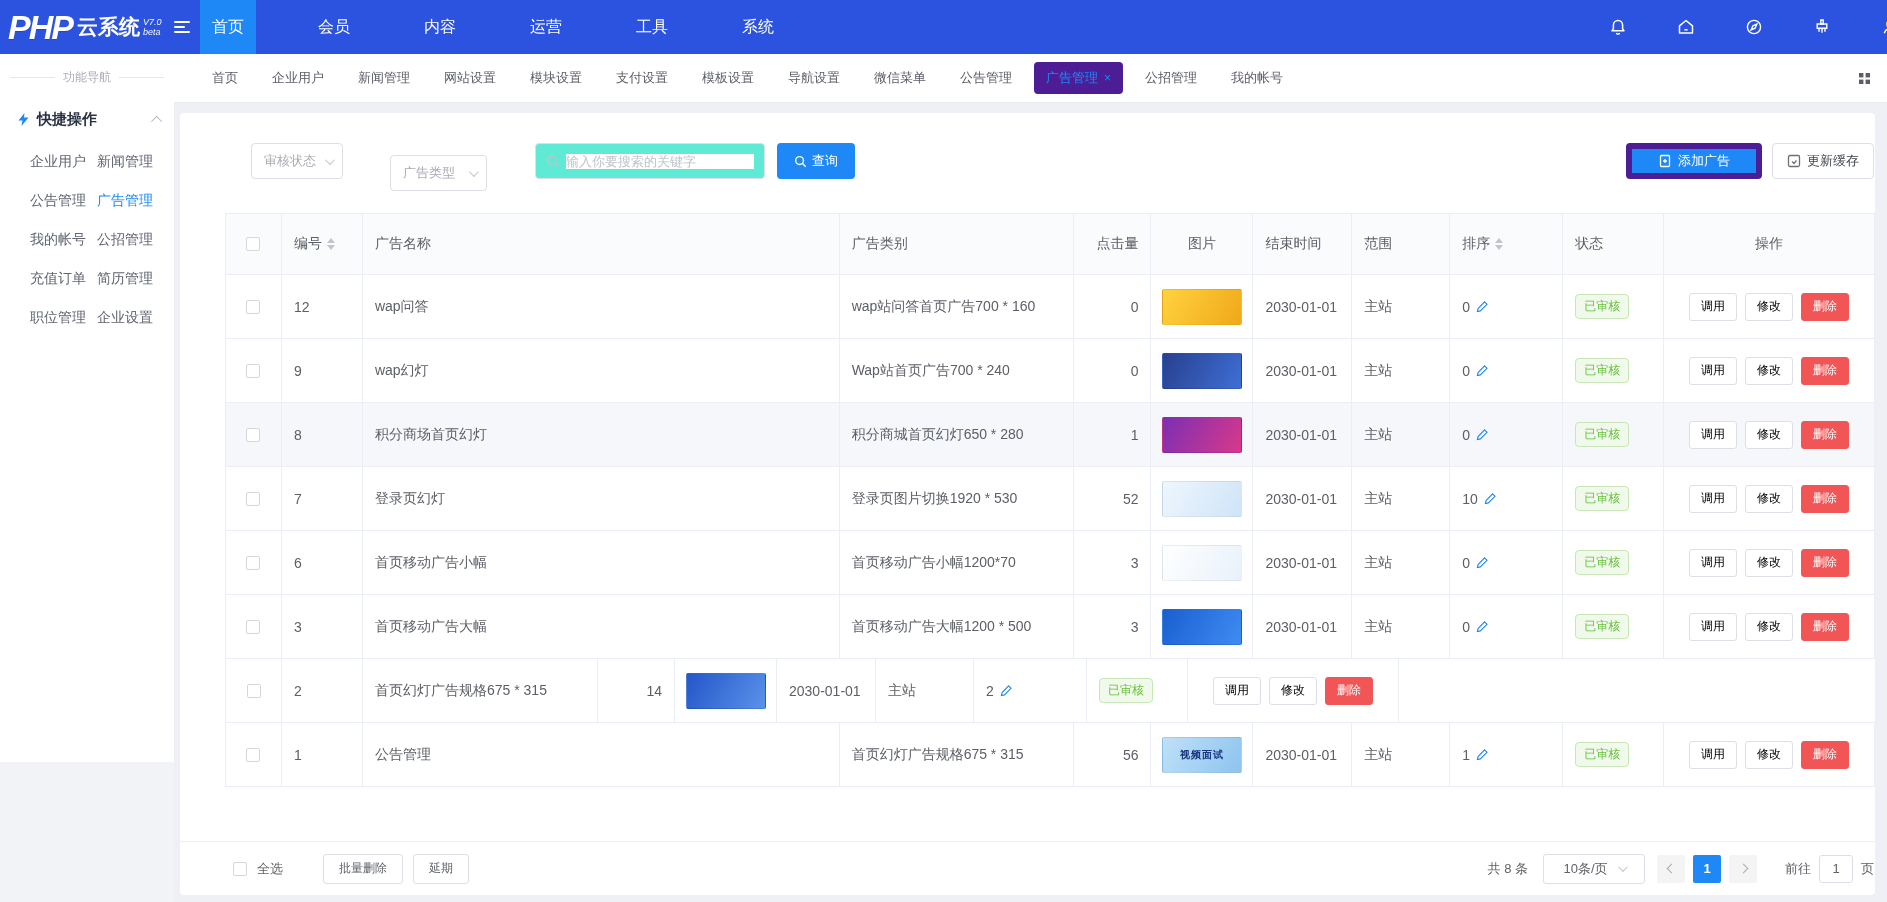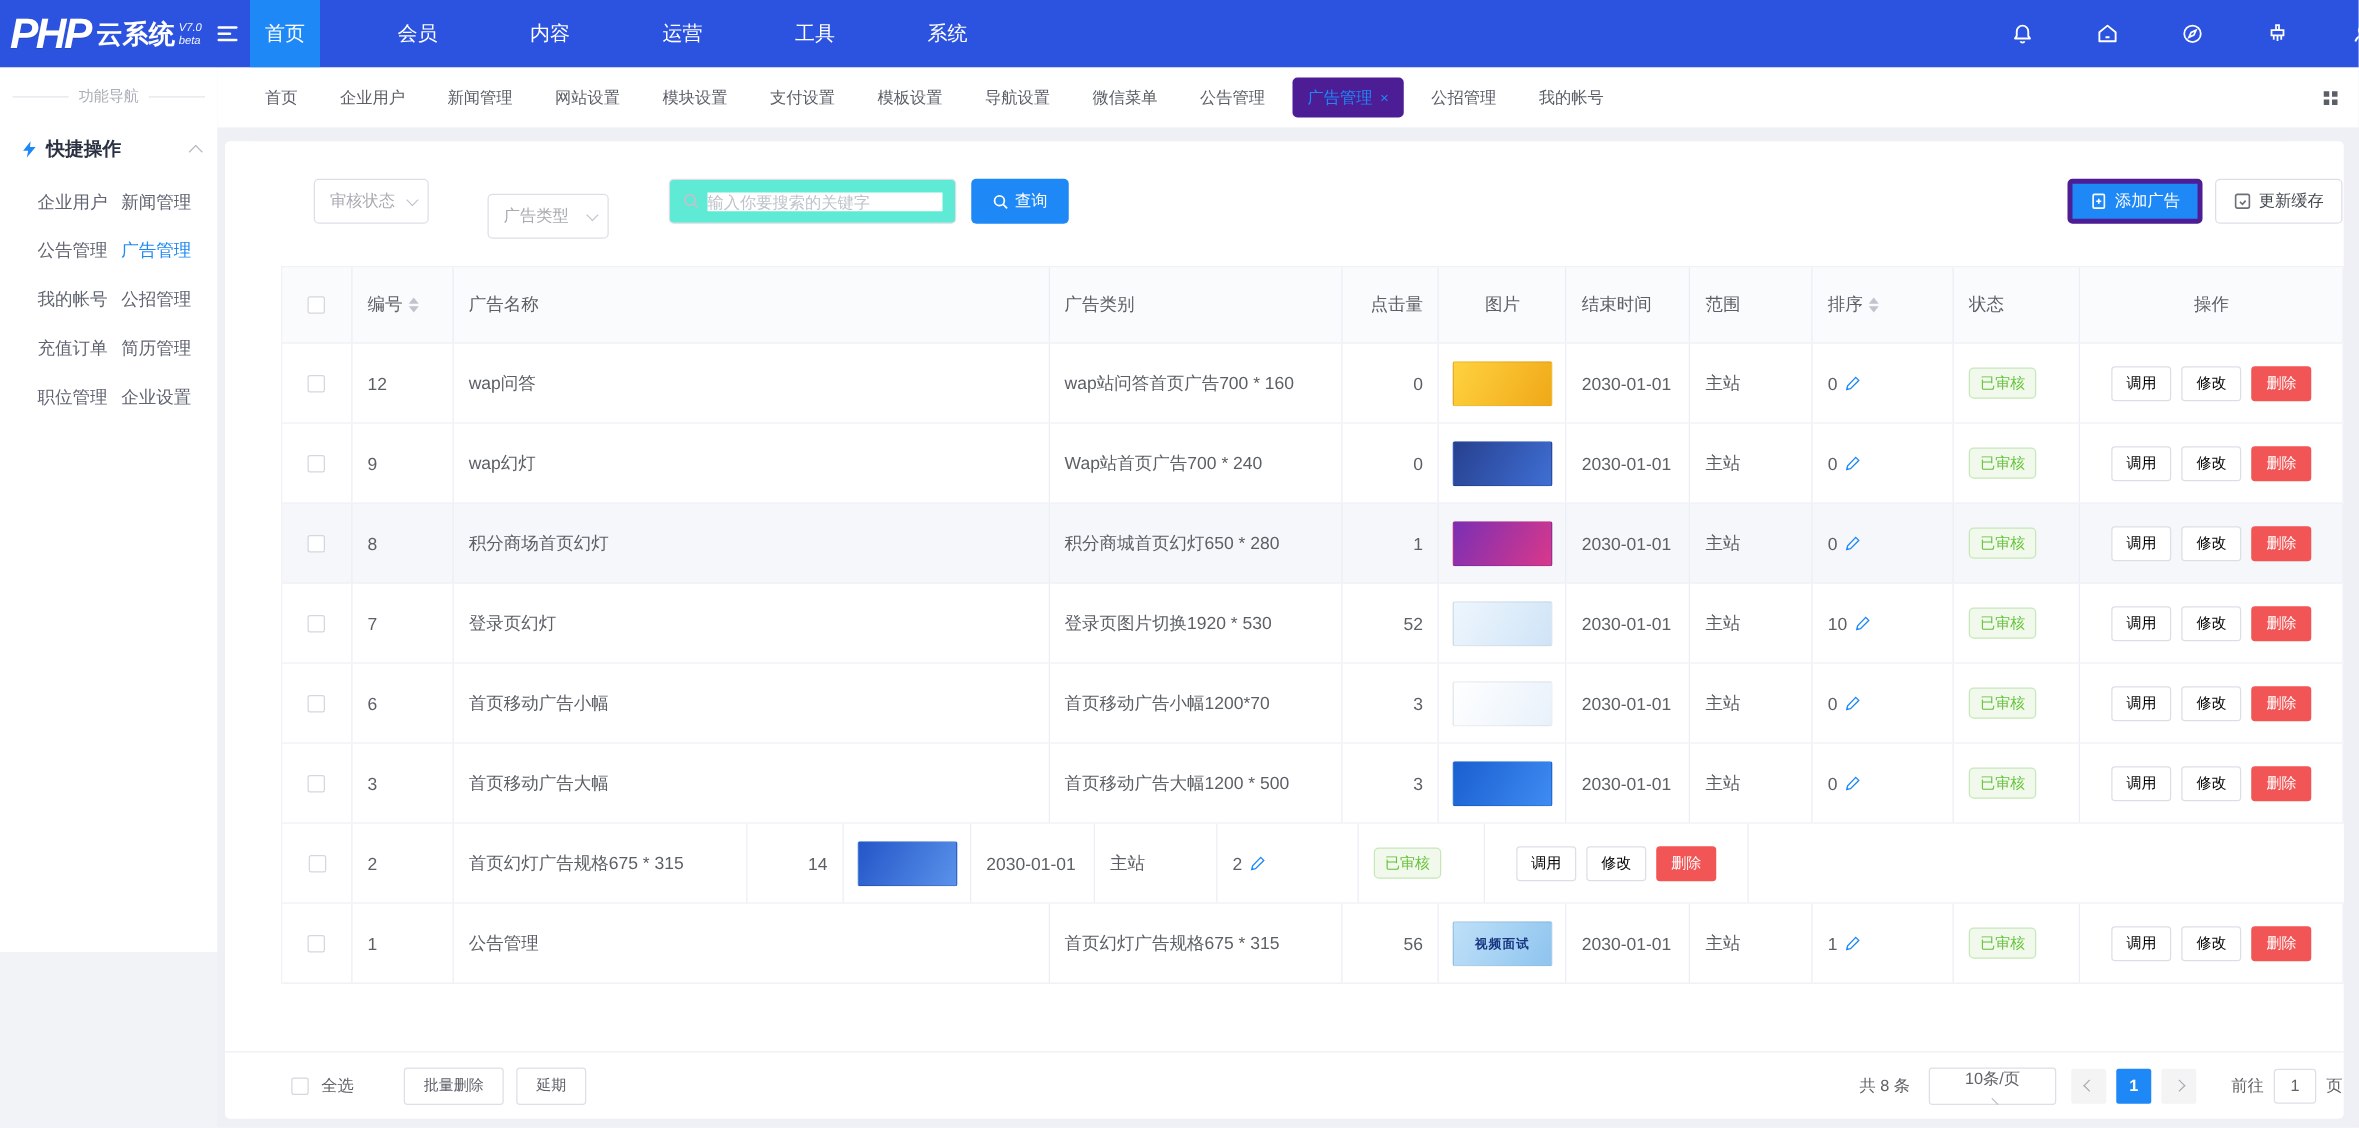--- a/index.html
+++ b/index.html
@@ -48,21 +48,21 @@
   .filter-row { display:flex; align-items:center; }
   .sel { height:36px; border:1px solid #dcdfe6; border-radius:4px; background:#fff; display:flex; align-items:center; padding:0 10px 0 12px; color:#a8abb2; font-size:13px; cursor:pointer; }
   .sel-cat { width:190px; margin-left:12px; } .sel-audit { width:92px; margin-left:26px; } .sel-type { width:97px; margin-left:47px;margin-top:24px; }
   .chev-d { width:7px; height:7px; border-right:1.5px solid #c0c4cc; border-bottom:1.5px solid #c0c4cc; transform:rotate(45deg) translateY(-2px); margin-left:auto; }
   .search-box { width:230px; height:36px; margin-left:48px; border:1px solid #dcdfe6; border-radius:4px; display:flex; align-items:center; padding:0 10px; background:#5eead4; }
   .search-box input { border:none; outline:none; flex:1; font-size:13px; color:#606266; margin-left:6px; font-family:inherit; }
   .search-box input::placeholder { color:#bfc3cb; }
   .btn { cursor:pointer; font-family:inherit; }
   .btn-query { margin-left:12px; width:78px; height:36px; background:#1e88f7; border:none; border-radius:4px; color:#fff; font-size:13px; display:flex; align-items:center; justify-content:center; gap:5px; }
   .filter-right { margin-left:auto; display:flex; gap:10px; padding-right:1px; }
-  .btn-add { height:36px; padding:0 14px; background:#1e88f7; border:4px solid #4c1d95; border-radius:4px; color:#fff; font-size:13px; display:flex; align-items:center; gap:6px; }
+  .btn-add { height:36px; padding:0 26px; background:#1e88f7; border:6px solid #4c1d95; border-radius:4px; color:#fff; font-size:13px; display:flex; align-items:center; gap:6px; }
   .btn-refresh { height:36px; padding:0 14px; background:#fff; border:1px solid #dcdfe6; border-radius:4px; color:#42474e; font-size:13px; display:flex; align-items:center; gap:6px; }
 
   
   .table { margin-top:22px; width:1650px; border-left:1px solid #ebeef5; border-top:1px solid #ebeef5; font-size:14px; color:#5c6066; }
   .tr { display:flex; height:64px; border-bottom:1px solid #ebeef5; background:#fff; }
   .tr.hl { background:#f5f7fa; }
   .thead .tr { height:61px; background:#fafbfc; }
   .td { border-right:1px solid #ebeef5; height:100%; display:flex; align-items:center; padding:0 12px; overflow:hidden; }
   .c-check{width:56px;justify-content:center;padding:0}
   .c-id{width:81px} .c-name{width:477px} .c-cat{width:235px}
@@ -82,21 +82,21 @@
   .btn-xs { height:28px; padding:0 11px; font-size:12px; border:1px solid #dcdfe6; border-radius:3px; background:#fff; color:#000000; }
   .btn-danger { background:#f25555; border-color:#f25555; color:#fff; }
 
   
   .card-footer { margin-top:auto; height:54px; border-top:1px solid #edf0f4; margin-left:-45px; width:calc(100% + 45px); display:flex; align-items:center; padding:0 1px 0 53px; }
   .cf-label { font-size:13px; color:#606266; margin-left:10px; }
   .btn-plain { height:30px; padding:0 15px; font-size:12px; background:#fff; border:1px solid #dcdfe6; border-radius:3px; color:#5c6066; }
   .ml40{margin-left:40px} .ml10{margin-left:10px}
   .cf-right { margin-left:auto; display:flex; align-items:center; }
   .total { font-size:13px; color:#606266; }
-  .size-sel { width:102px; height:30px; margin-left:15px; border:1px solid #dcdfe6; border-radius:3px; display:flex; align-items:center; justify-content:center; gap:10px; font-size:13px; color:#606266; cursor:pointer;flex-direction:column; }
+  .size-sel { width:102px; height:30px; margin-left:15px; border:1px solid #dcdfe6; border-radius:3px; display:flex; align-items:center; justify-content:center; gap:10px; font-size:13px; color:#606266; cursor:pointer; }
   .pg-btn { width:28px; height:28px; border-radius:2px; background:#f4f4f5; display:flex; align-items:center; justify-content:center; cursor:pointer; }
   .pg-prev{margin-left:12px} .pg-next{margin-left:8px}
   .pg-page { width:28px; height:28px; border-radius:2px; background:#1e88f7; color:#fff; font-size:13px; font-weight:bold; display:flex; align-items:center; justify-content:center; margin-left:8px; cursor:pointer; }
   .chev-l { width:7px; height:7px; border-left:1.5px solid #a8abb2; border-bottom:1.5px solid #a8abb2; transform:rotate(45deg); }
   .chev-r { width:7px; height:7px; border-left:1.5px solid #a8abb2; border-bottom:1.5px solid #a8abb2; transform:rotate(-135deg); }
   .goto { font-size:13px; color:#606266; margin-left:28px; }
   .goto-input { width:34px; height:28px; margin-left:8px; border:1px solid #dcdfe6; border-radius:3px; text-align:center; font-size:13px; color:#606266; outline:none; font-family:inherit; }
   .goto-unit { font-size:13px; color:#606266; margin-left:8px; }
 </style>
 </head>

